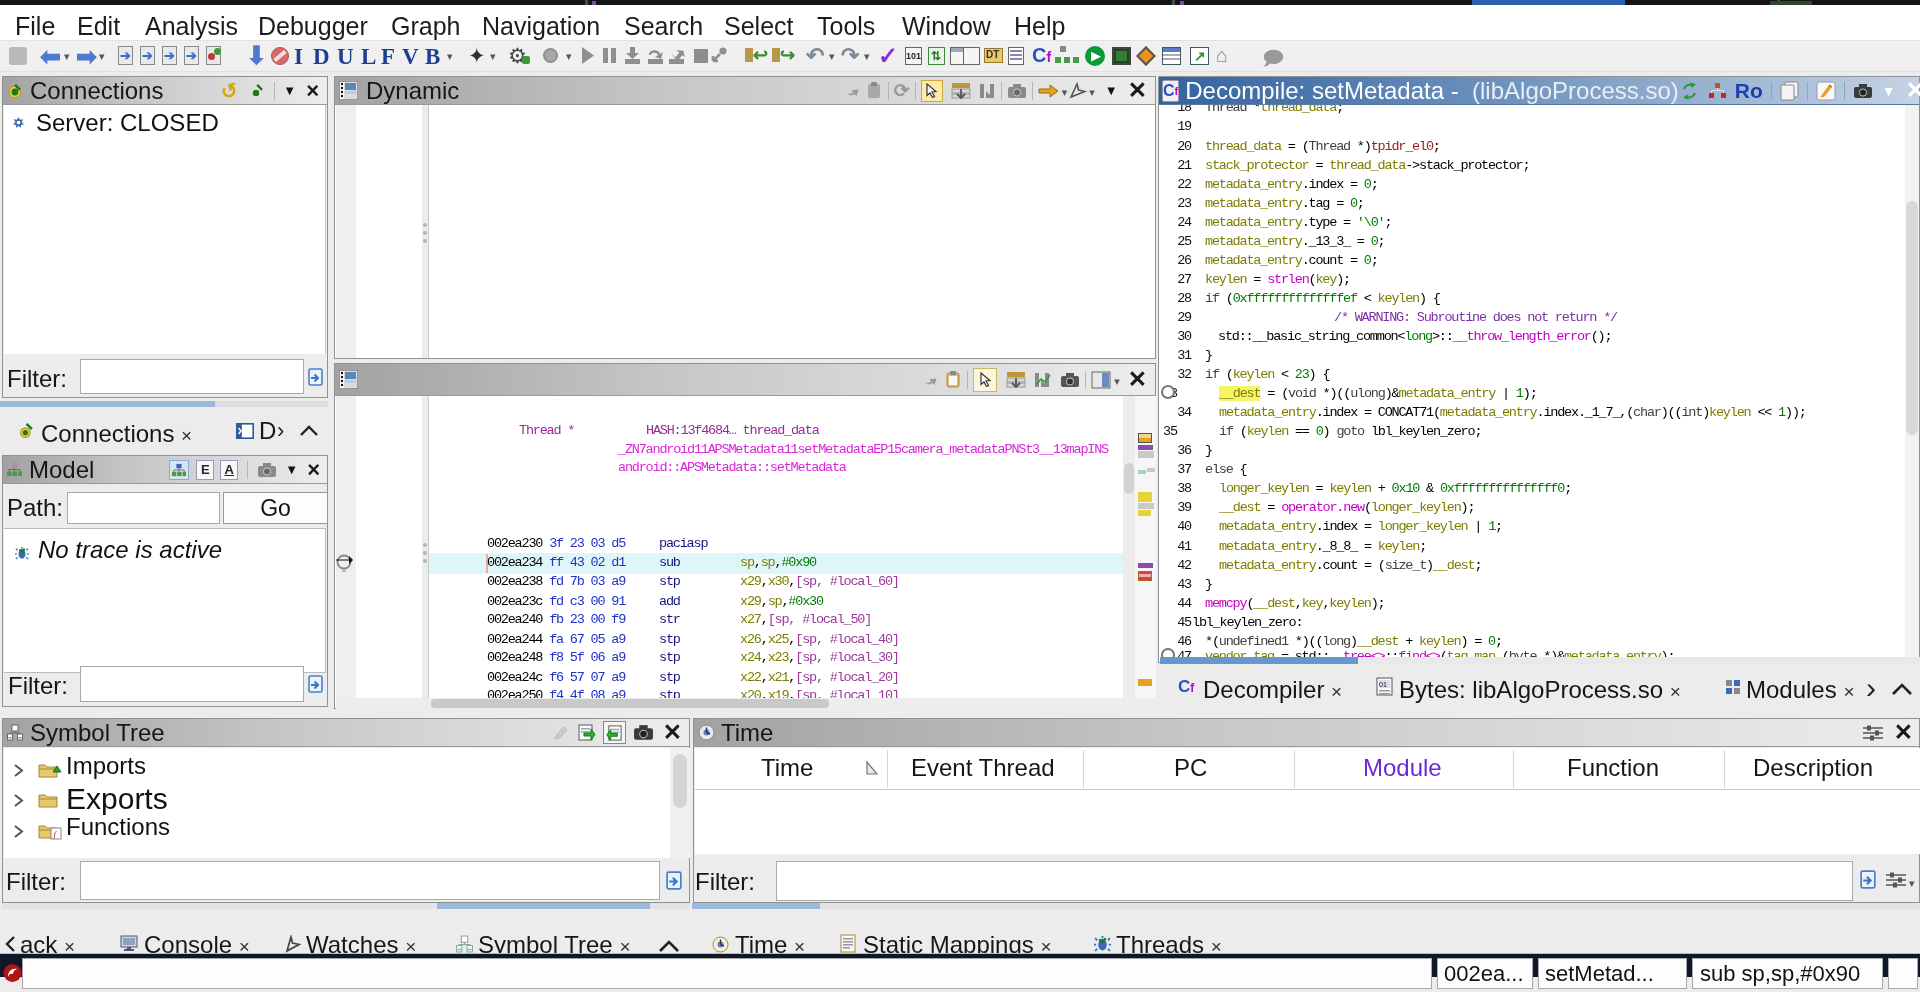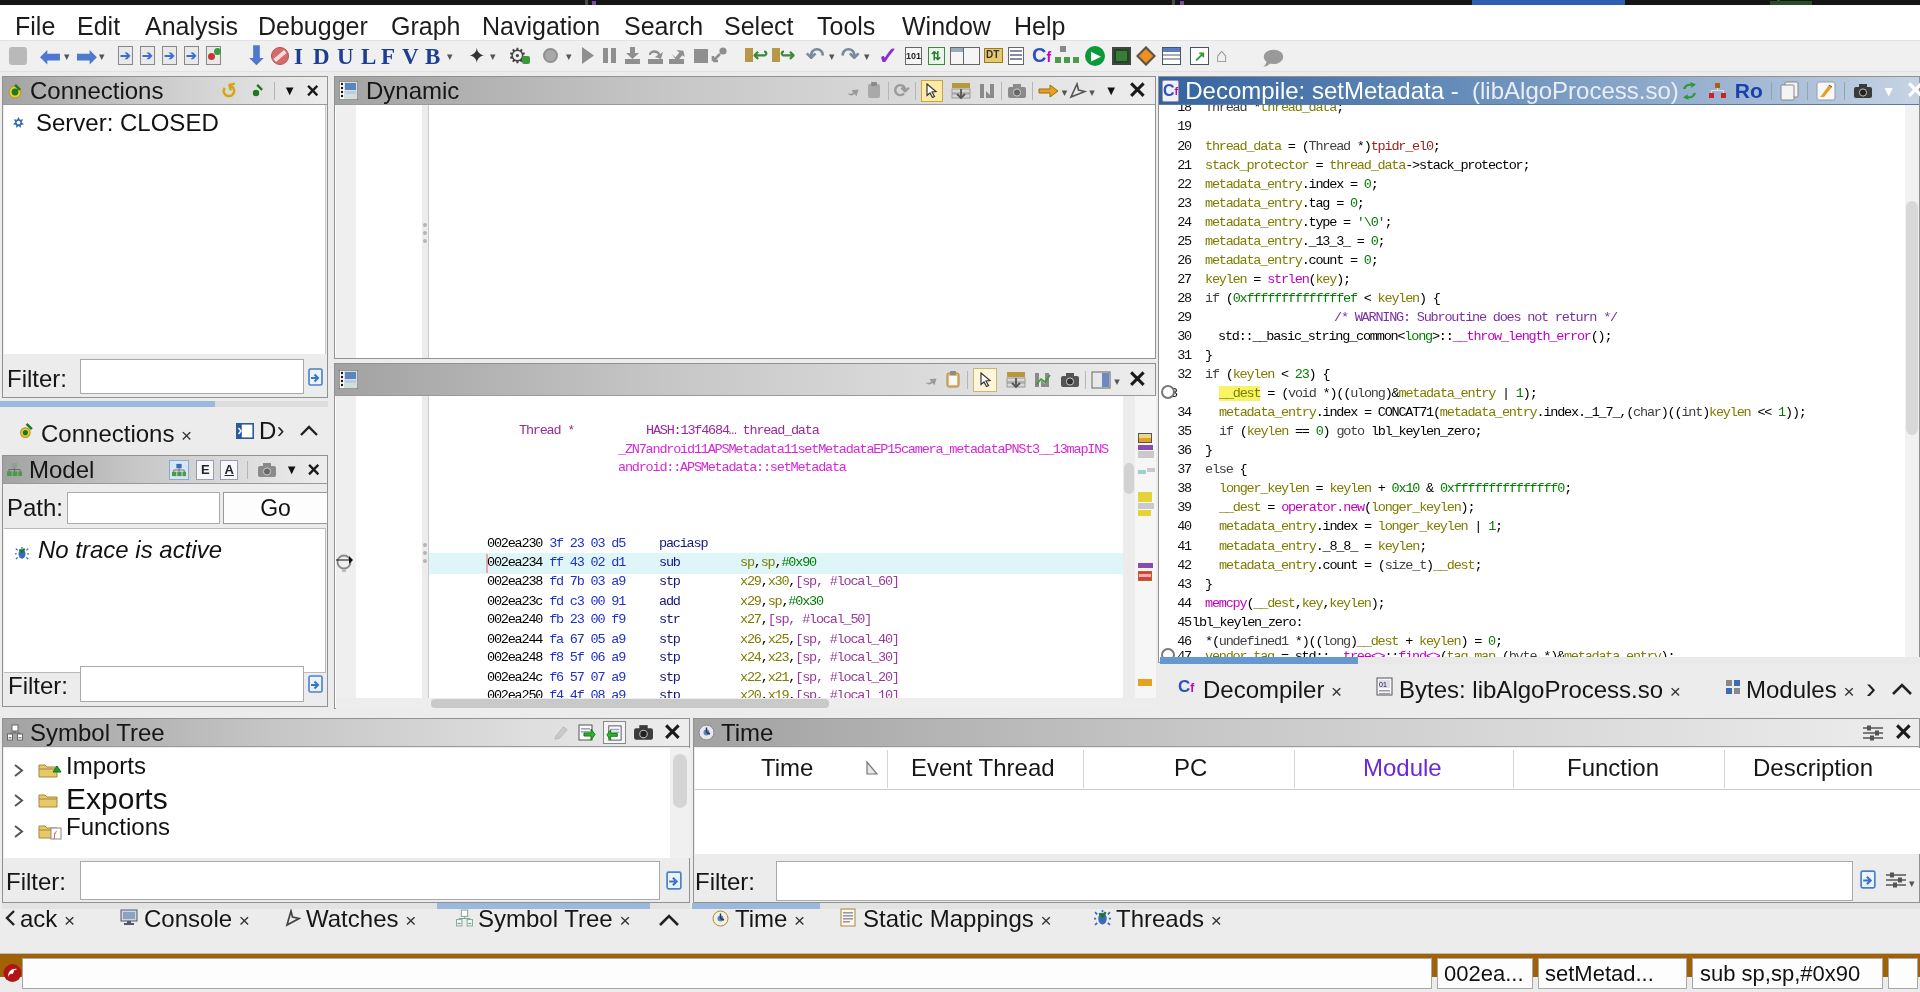--- a/index.html
+++ b/index.html
@@ -500,21 +500,21 @@
     <div class="cl" style="left:3px;top:222px;width:28px;text-align:right;color:#111">30</div>
     <div class="cl" style="left:58px;top:222px">std::__basic_string_common&lt;<span class="c">long</span>&gt;::<span class="f">__throw_length_error</span>();</div>
     <div class="cl" style="left:3px;top:241px;width:28px;text-align:right;color:#111">31</div>
     <div class="cl" style="left:45px;top:241px">}</div>
     <div class="cl" style="left:3px;top:260px;width:28px;text-align:right;color:#111">32</div>
     <div class="cl" style="left:45px;top:260px"><span class="k">if</span> (<span class="v">keylen</span> &lt; <span class="c">23</span>) {</div>
     <div class="cl" style="left:3px;top:279px;width:28px;text-align:left;color:#111">33</div>
     <div class="cl" style="left:59px;top:279px"><span class="v" style="background:#f7f566">__dest</span> = (<span class="k">void</span> *)((<span class="k">ulong</span>)&amp;<span class="v">metadata_entry</span> | <span class="c">1</span>);</div>
     <div class="cl" style="left:3px;top:298px;width:28px;text-align:right;color:#111">34</div>
     <div class="cl" style="left:59px;top:298px"><span class="v">metadata_entry</span>.index = CONCAT71(<span class="v">metadata_entry</span>.index._1_7_,(<span class="k">char</span>)((<span class="k">int</span>)<span class="v">keylen</span> &lt;&lt; <span class="c">1</span>));</div>
-    <div class="cl" style="left:3px;top:317px;width:28px;text-align:right;color:#111">35</div>
+    <div class="cl" style="left:3px;top:317px;width:28px;color:#111">35</div>
     <div class="cl" style="left:59px;top:317px"><span class="k">if</span> (<span class="v">keylen</span> == <span class="c">0</span>) <span class="k">goto</span> lbl_keylen_zero;</div>
     <div class="cl" style="left:3px;top:336px;width:28px;text-align:right;color:#111">36</div>
     <div class="cl" style="left:45px;top:336px">}</div>
     <div class="cl" style="left:3px;top:355px;width:28px;text-align:right;color:#111">37</div>
     <div class="cl" style="left:45px;top:355px"><span class="k">else</span> {</div>
     <div class="cl" style="left:3px;top:374px;width:28px;text-align:right;color:#111">38</div>
     <div class="cl" style="left:59px;top:374px"><span class="v">longer_keylen</span> = <span class="v">keylen</span> + <span class="c">0x10</span> &amp; <span class="c">0xfffffffffffffff0</span>;</div>
     <div class="cl" style="left:3px;top:393px;width:28px;text-align:right;color:#111">39</div>
     <div class="cl" style="left:59px;top:393px"><span class="v">__dest</span> = <span class="f">operator.new</span>(<span class="v">longer_keylen</span>);</div>
     <div class="cl" style="left:3px;top:412px;width:28px;text-align:right;color:#111">40</div>
@@ -695,21 +695,21 @@
       <rect x="8" y="11.5" width="4" height="5" fill="#555"></rect>
     </svg>
   <span class="abs" style="left:1215px;top:158px;color:#555;font-size:11px">▾</span>
 </div>
 <div id="botscroll">
   <div class="abs" style="left:2px;top:903px;width:688px;height:6px;background:#e3e3e3"></div>
   <div class="abs" style="left:437px;top:903px;width:213px;height:6px;background:#9ab9dd"></div>
   <div class="abs" style="left:693px;top:903px;width:1227px;height:6px;background:#e3e3e3"></div>
   <div class="abs" style="left:692px;top:903px;width:128px;height:6px;background:#9ab9dd"></div>
 </div>
-<div id="bottabs" class="abs" style="left:0;top:896px;width:1920px;height:45px">
+<div id="bottabs" class="abs" style="left:0;top:922px;width:1920px;height:45px">
   <svg width="12" height="18" style="position:absolute;left:4px;top:13px" viewBox="0 0 12 18">
       <path d="M10 2 L3 9 L10 16" stroke="#222" stroke-width="2.4" fill="none"></path>
     </svg>
   <span class="abs tabtxt" style="left:20px;top:9px">ack <span style="font-size:19px;color:#333">×</span></span>
   <svg width="18" height="17" style="position:absolute;left:120px;top:13px" viewBox="0 0 18 17">
       <rect x="1" y="1" width="16" height="11" fill="#c8d8e8" stroke="#556"></rect>
       <rect x="3" y="3" width="12" height="7" fill="#8aa4c0"></rect>
       <rect x="7" y="12" width="4" height="2" fill="#556"></rect>
       <rect x="4" y="14" width="10" height="2" fill="#556"></rect>
     </svg>
@@ -744,21 +744,21 @@
       <rect x="3" y="13" width="7" height="1.6" fill="#99a"></rect>
     </svg>
   <span class="abs tabtxt" style="left:863px;top:9px">Static Mappings <span style="font-size:19px;color:#333">×</span></span>
   <svg width="17" height="17" style="position:absolute;left:1094px;top:13px" viewBox="0 0 16 16">
       <ellipse cx="8" cy="9" rx="4" ry="5.5" fill="#3a6ab8"></ellipse>
       <path d="M8 3 L8 1 M3 5 L1 3 M13 5 L15 3 M2 9 L0 9 M14 9 L16 9 M3 13 L1 15 M13 13 L15 15" stroke="#3a6ab8" stroke-width="1.6"></path>
       <path d="M5 4 L8 7 L11 3" stroke="#1a7a1a" stroke-width="2" fill="none"></path>
     </svg>
   <span class="abs tabtxt" style="left:1116px;top:9px">Threads <span style="font-size:19px;color:#333">×</span></span>
 </div>
-<div id="statusbar" class="abs" style="left:0;top:953px;width:1920px;height:24px;background:#a16207;border-top:1px solid #bbb">
+<div id="statusbar" class="abs" style="left:0;top:953px;width:1920px;height:24px;background:#0f172a;border-top:1px solid #bbb">
   <svg width="19" height="20" style="position:absolute;left:3px;top:9px" viewBox="0 0 19 20">
       <circle cx="9.5" cy="10" r="9" fill="#b01515"></circle>
       <path d="M5 14 C5 8 9 5 14 6 C11 8 10 9 10 11 C8 10 6 11 5 14 Z" fill="#fff"></path>
       <circle cx="12" cy="8" r="1" fill="#b01515"></circle>
     </svg>
   <div class="abs" style="left:22px;top:4px;width:1410px;height:31px;background:#fdfdfd;border:1px solid #a8a8a8"></div>
   <div class="abs" style="left:1437px;top:4px;width:96px;height:31px;background:#fdfdfd;border:1px solid #a8a8a8;font-size:22px;color:#111;line-height:29px;padding-left:6px;white-space:nowrap;overflow:hidden">002ea...</div>
   <div class="abs" style="left:1538px;top:4px;width:149px;height:31px;background:#fdfdfd;border:1px solid #a8a8a8;font-size:22px;color:#111;line-height:29px;padding-left:6px;white-space:nowrap;overflow:hidden">setMetad...</div>
   <div class="abs" style="left:1692px;top:4px;width:191px;height:31px;background:#fdfdfd;border:1px solid #a8a8a8;font-size:22px;color:#111;line-height:29px;padding-left:7px;white-space:nowrap;overflow:hidden">sub sp,sp,#0x90</div>
   <div class="abs" style="left:1888px;top:4px;width:30px;height:31px;background:#fdfdfd;border:1px solid #a8a8a8"></div>

